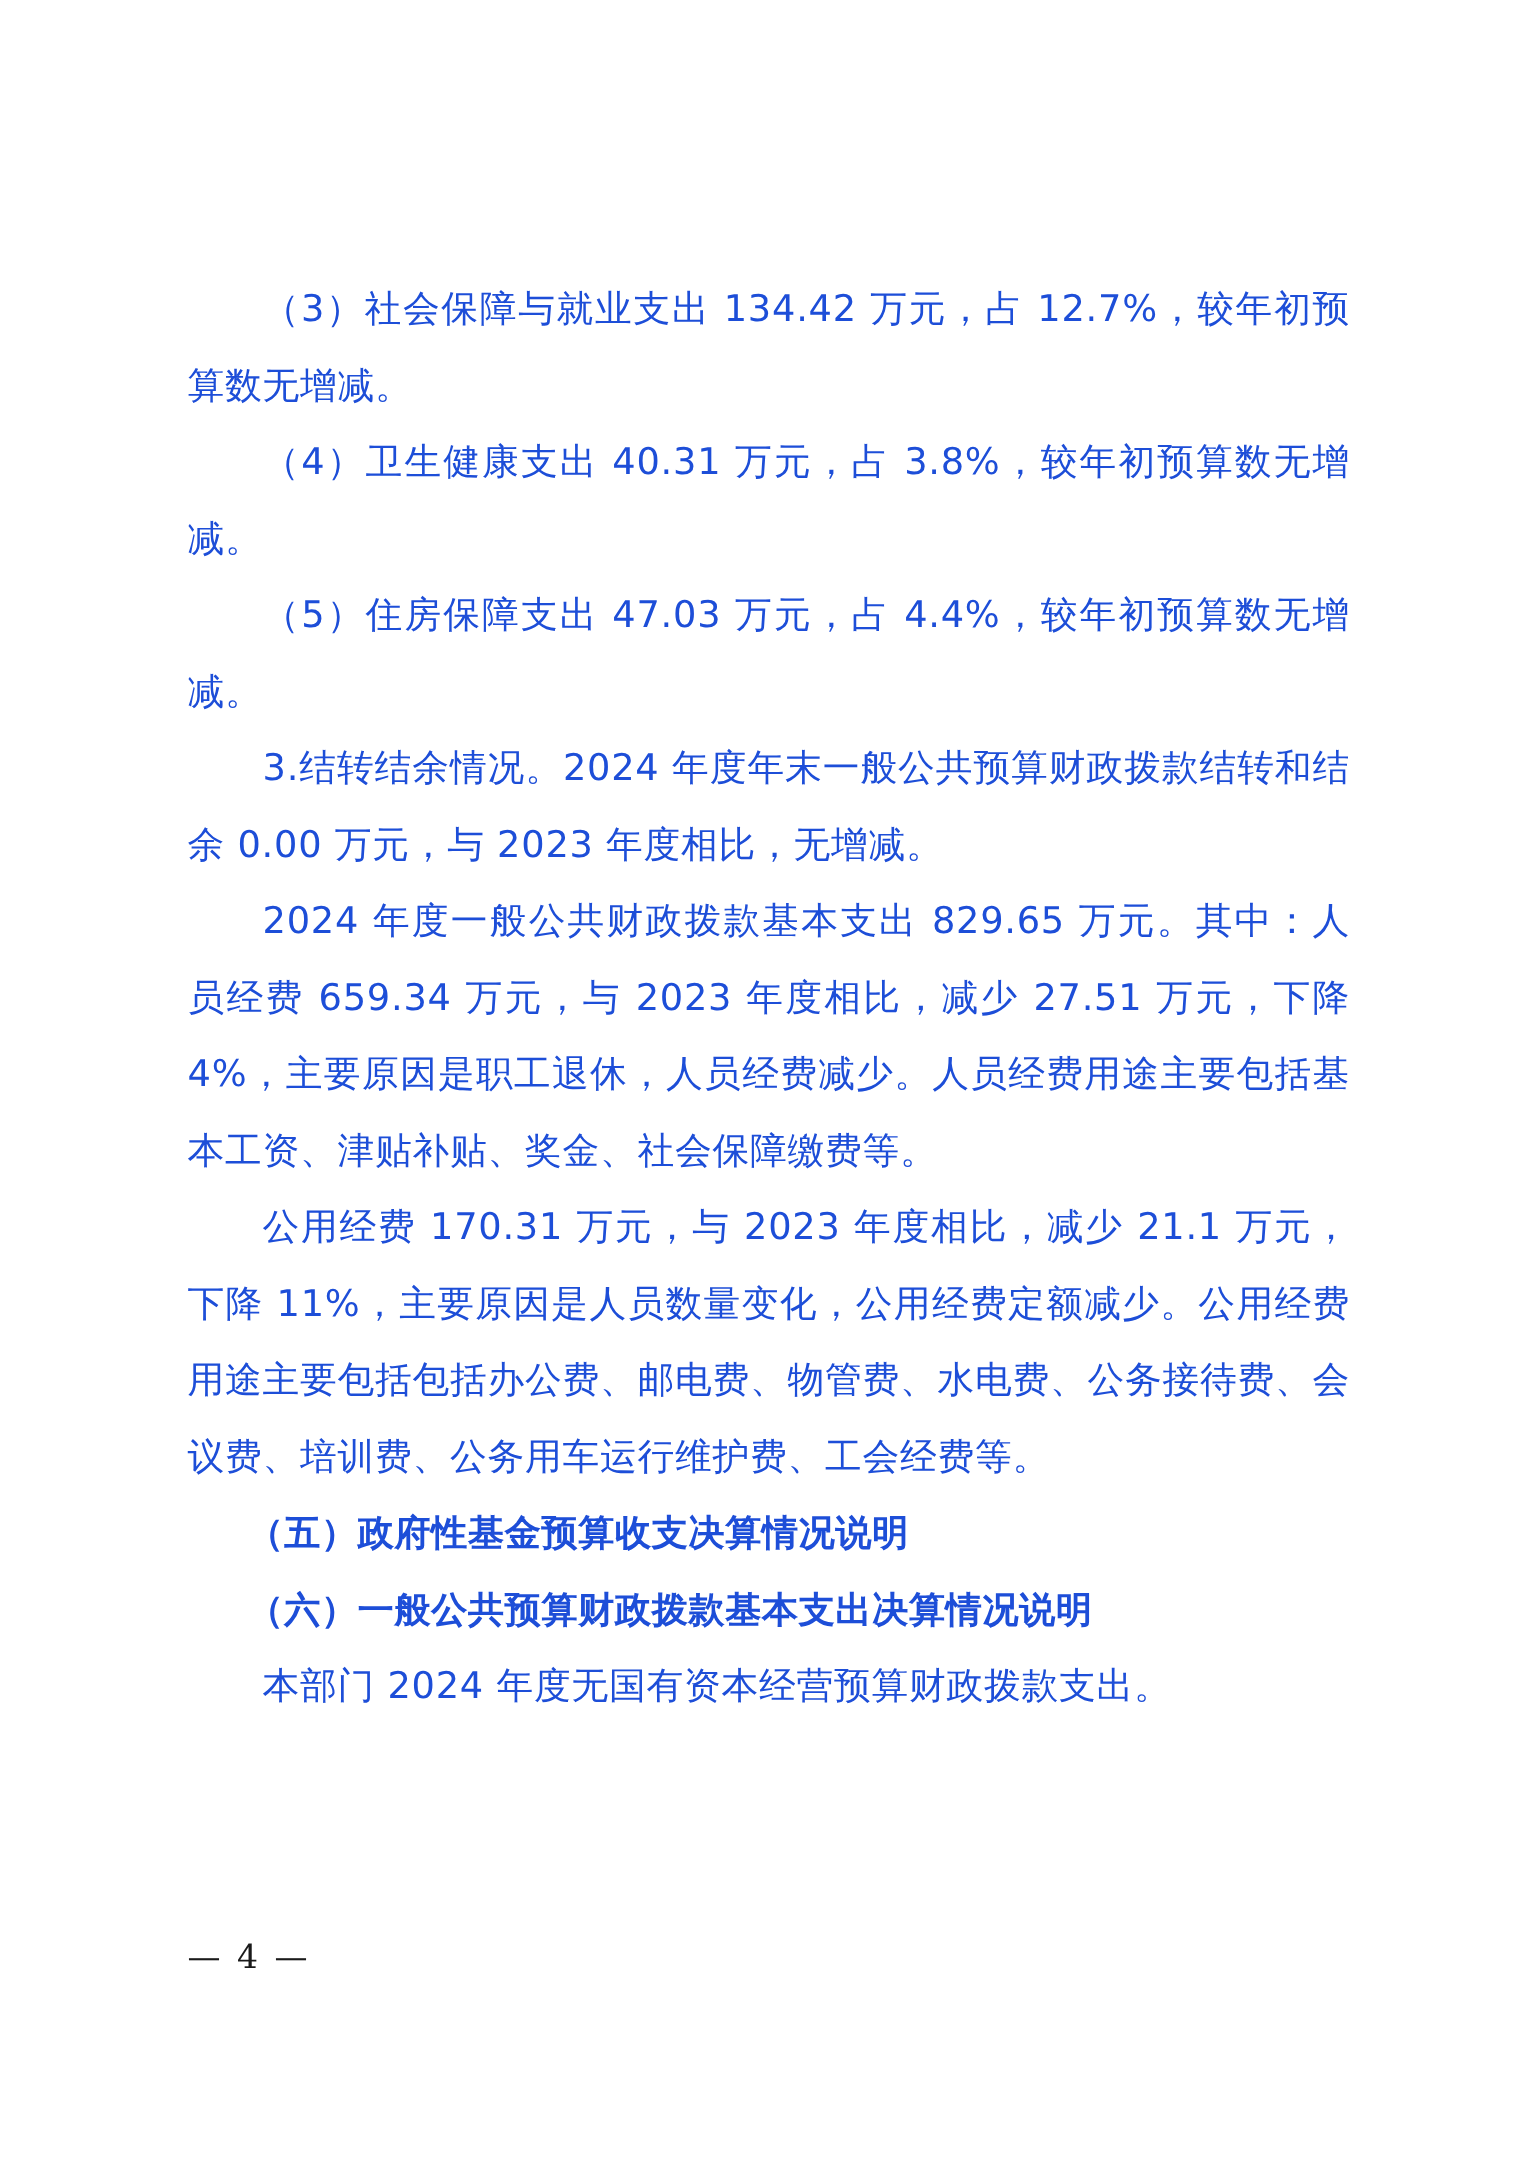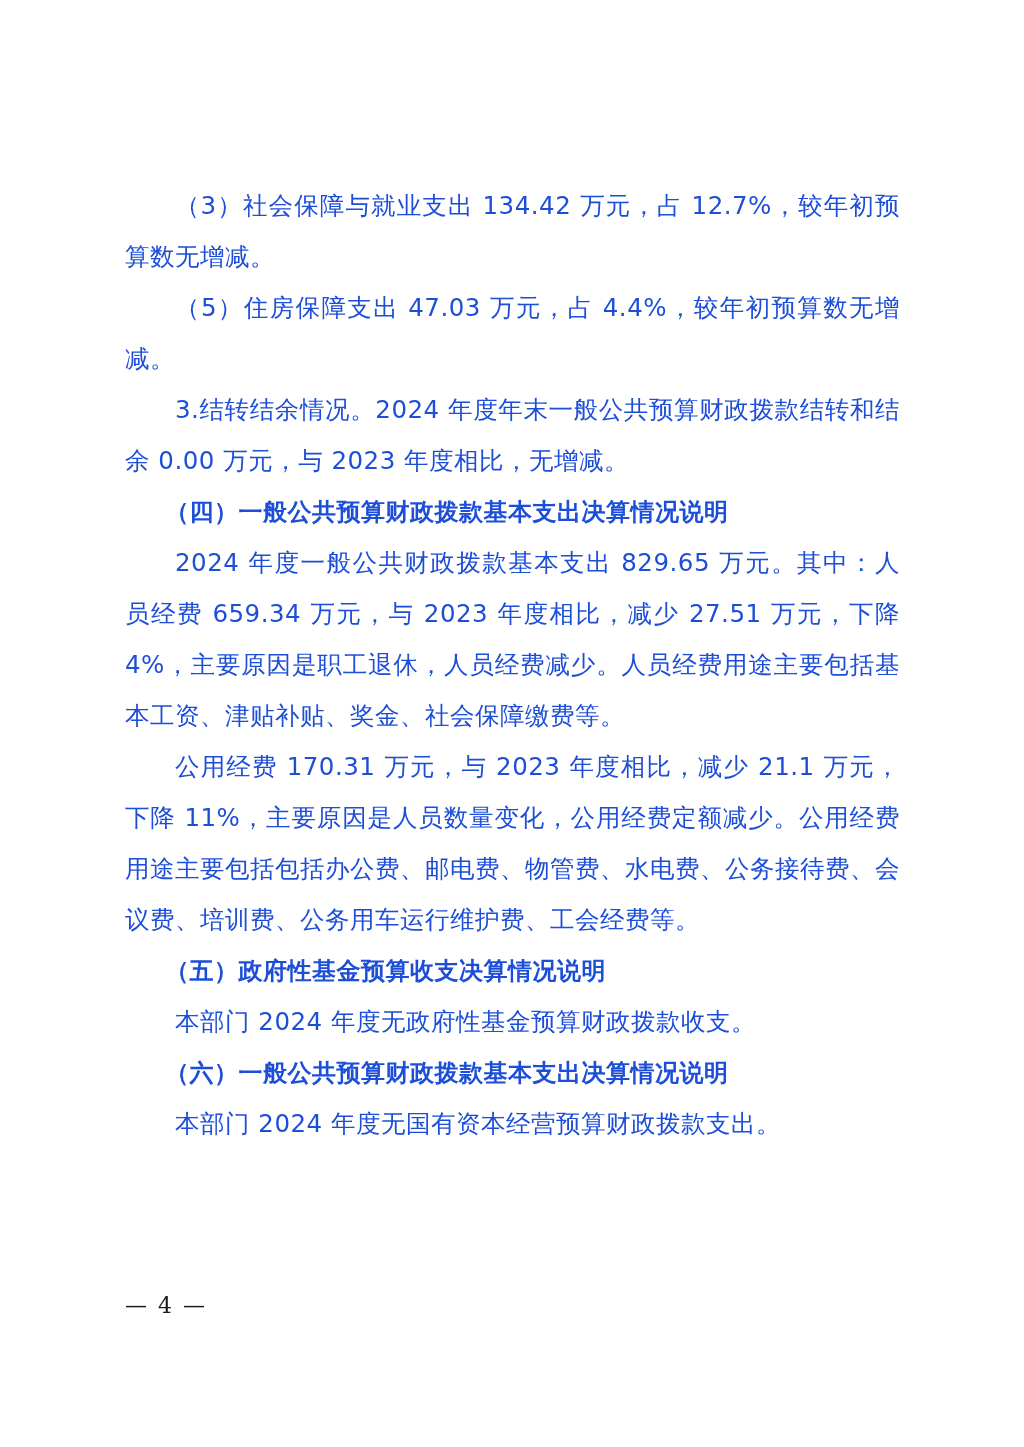--- a/index.html
+++ b/index.html
@@ -33,24 +33,23 @@
       font-size: 22px;
       color: #1a1a1a;
       letter-spacing: 2px;
     }
   </style>
 </head>
 <body>
 
 <div class="page">
   <p class="p">（3）社会保障与就业支出 134.42 万元，占 12.7%，较年初预算数无增减。</p>
+  <p class="p">（4）卫生健康支出 40.31 万元，占 3.8%，较年初预算数无增减。</p>
   <p class="p">（5）住房保障支出 47.03 万元，占 4.4%，较年初预算数无增减。</p>
   <p class="p">3.结转结余情况。2024 年度年末一般公共预算财政拨款结转和结余 0.00 万元，与 2023 年度相比，无增减。</p>
-  <p class="h">（四）一般公共预算财政拨款基本支出决算情况说明</p>
   <p class="p">2024 年度一般公共财政拨款基本支出 829.65 万元。其中：人员经费 659.34 万元，与 2023 年度相比，减少 27.51 万元，下降 4%，主要原因是职工退休，人员经费减少。人员经费用途主要包括基本工资、津贴补贴、奖金、社会保障缴费等。</p>
   <p class="p">公用经费 170.31 万元，与 2023 年度相比，减少 21.1 万元，下降 11%，主要原因是人员数量变化，公用经费定额减少。公用经费用途主要包括包括办公费、邮电费、物管费、水电费、公务接待费、会议费、培训费、公务用车运行维护费、工会经费等。</p>
   <p class="h">（五）政府性基金预算收支决算情况说明</p>
-  <p class="plain">本部门 2024 年度无政府性基金预算财政拨款收支。</p>
   <p class="h">（六）一般公共预算财政拨款基本支出决算情况说明</p>
   <p class="plain">本部门 2024 年度无国有资本经营预算财政拨款支出。</p>
 </div>
 
 <div class="footer">— 4 —</div>
 
 </body></html>

